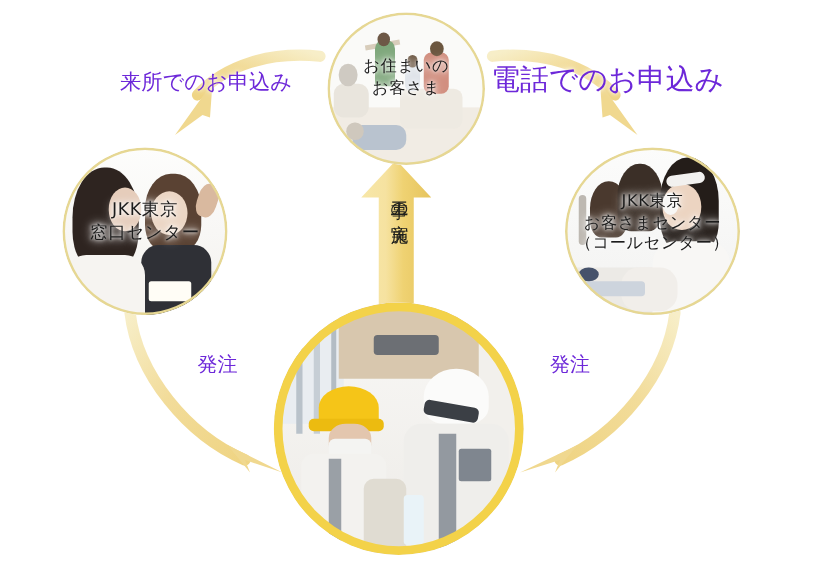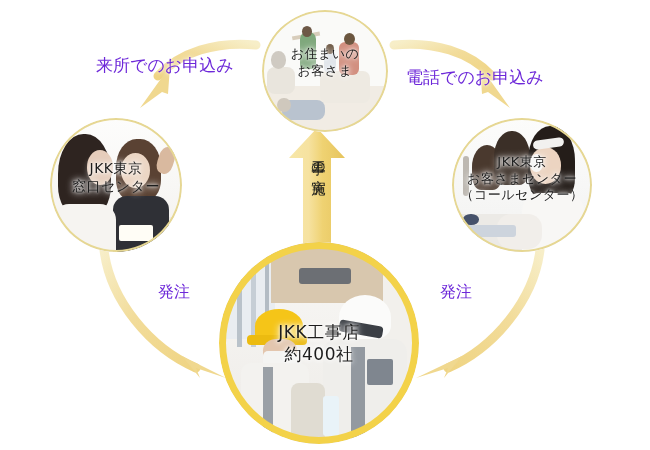--- a/index.html
+++ b/index.html
@@ -86,21 +86,21 @@
 
   
   .edge-label {
     position: absolute;
     z-index: 5;
     color: #6d28d9;
     white-space: nowrap;
     text-shadow: 0 0 3px #fff, 0 0 6px #fff;
   }
   #label-visit { left: 96px;  top: 54px;  font-size: 17px; }
-  #label-phone { left: 393px; top: 66px;  font-size: 17px; margin-left: 13px; }
+  #label-phone { left: 393px; top: 48px;  font-size: 23px; }
   #label-order-left  { left: 158px; top: 282px; font-size: 16px; }
   #label-order-right { left: 440px; top: 282px; font-size: 16px; }
 
   
   #label-work {
     position: absolute;
     z-index: 5;
     left: 307px;
     top: 150px;
     width: 20px;
@@ -319,22 +319,20 @@
           <div class="brim"></div>
         <div class="face1"></div>
           <div class="mask1"></div>
         <div class="vest1"></div>
           <div class="vstr1"></div>
         <div class="bag"></div>
           <div class="bottle"></div>
       </div>
     </div>
     <div class="ring thick"></div>
-    <div class="caption">JKK工事店
-約400社</div>
   </div>
 
   <div class="edge-label" id="label-visit">来所でのお申込み</div>
 
   <div class="edge-label" id="label-phone">電話でのお申込み</div>
 
   <div class="edge-label" id="label-order-left">発注</div>
 
   <div class="edge-label" id="label-order-right">発注</div>
 

